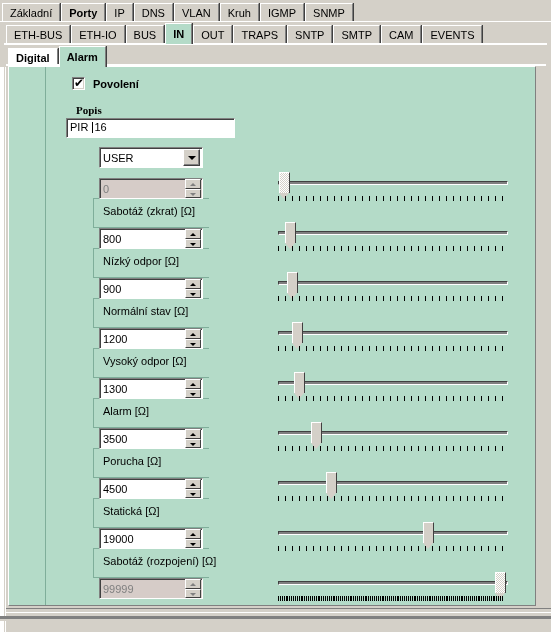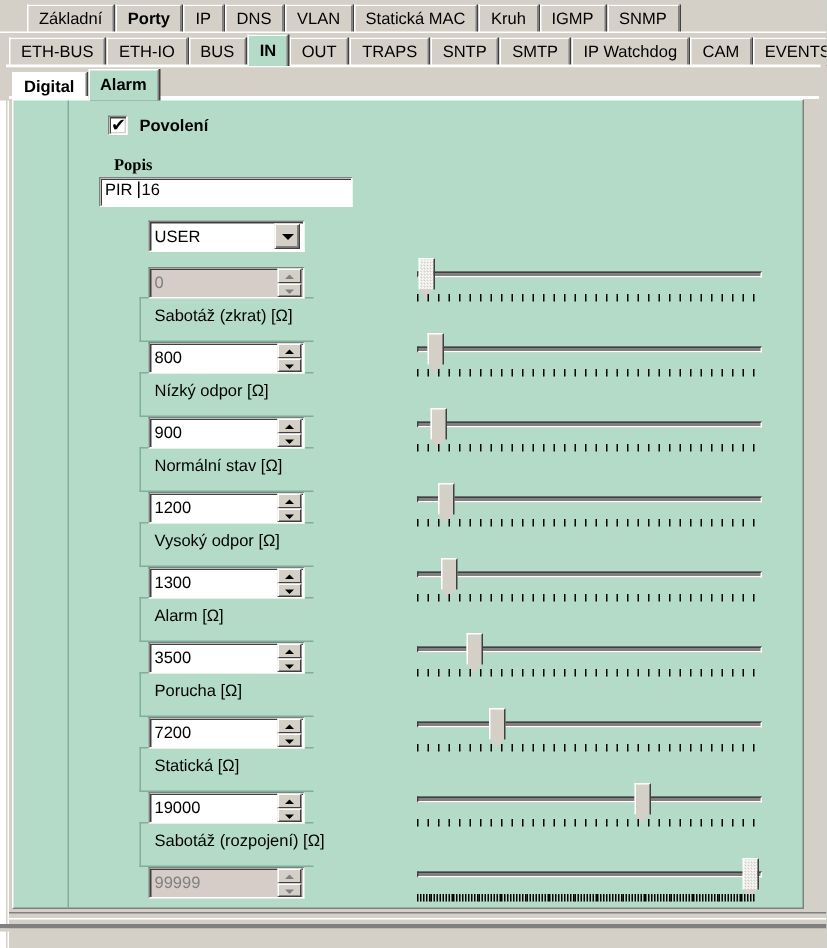--- a/index.html
+++ b/index.html
@@ -16,21 +16,21 @@
   }
 
   
   .tabstrip {
     position: absolute;
     left: 0; right: 0;
     height: 22px;
     background: #d4d0c8;
     display: flex;
     align-items: flex-end;
-    padding-left: 18px;
+    padding-left: 2px;
     box-sizing: border-box;
   }
   .tabstrip.row1 { top: 0; }
   .tabstrip.row2 { top: 22px; padding-left: 6px; }
   .tabstrip.row3 { top: 45px; padding-left: 8px; align-items: flex-end; }
 
   .tab {
     position: relative;
     height: 19px;
     line-height: 19px;
@@ -339,38 +339,36 @@
 
 <div class="framebar" style="left:0; top:60px; width:4px; height:572px;"></div>
 <div class="framebar" style="left:5px; top:60px; width:1px; height:572px;"></div>
 
 <div class="tabstrip row1" id="tabs-row1">
     <div class="tab">Základní</div>
     <div class="tab boldgray">Porty</div>
     <div class="tab">IP</div>
     <div class="tab">DNS</div>
     <div class="tab">VLAN</div>
-    <div class="tab">Statická MAC</div>
     <div class="tab">Kruh</div>
     <div class="tab">IGMP</div>
     <div class="tab">SNMP</div>
     <div class="filler"></div>
   </div>
 <div class="tabedge" style="top:21px; left:0; width:551px; height:1px; background:#ffffff;"></div>
 
 <div class="tabstrip row2" id="tabs-row2">
     <div class="tab">ETH-BUS</div>
     <div class="tab">ETH-IO</div>
     <div class="tab">BUS</div>
     <div class="tab sel">IN</div>
     <div class="tab">OUT</div>
     <div class="tab">TRAPS</div>
     <div class="tab">SNTP</div>
     <div class="tab">SMTP</div>
-    <div class="tab">IP Watchdog</div>
     <div class="tab">CAM</div>
     <div class="tab">EVENTS</div>
     <div class="filler"></div>
   </div>
 <div class="tabedge" style="top:43px; left:4px; width:543px; height:2px; background:#ffffff;"></div>
 
 <div class="tabstrip row3" id="tabs-row3">
     <div class="tab whitebg boldgray">Digital</div>
     <div class="tab sel">Alarm</div>
     <div class="filler"></div>
@@ -683,21 +681,21 @@
         <i style="left: 189px;"></i>
         <i style="left: 196px;"></i>
         <i style="left: 203px;"></i>
         <i style="left: 210px;"></i>
         <i style="left: 217px;"></i>
         <i style="left: 224px;"></i>
       </div>
     </div>
     <div class="bracket" style="left: 93px; top: 498px; width: 116px; height: 30px;"></div>
     <div class="spinner" style="left: 99px; top: 478px;">
-      <span class="val">7200</span>
+      <span class="val">4500</span>
       <span class="spinbtns">
         <span class="sb up"></span>
         <span class="sb down"></span>
       </span>
     </div>
     <div class="captionlabel" style="left: 103px; top: 505px;">Statická [Ω]</div>
     <div class="slider" style="left: 278px; top: 472px; width: 230px;">
       <div class="track"></div>
       <div class="thumb" style="left: 48px;"></div>
       <div class="ticks">

